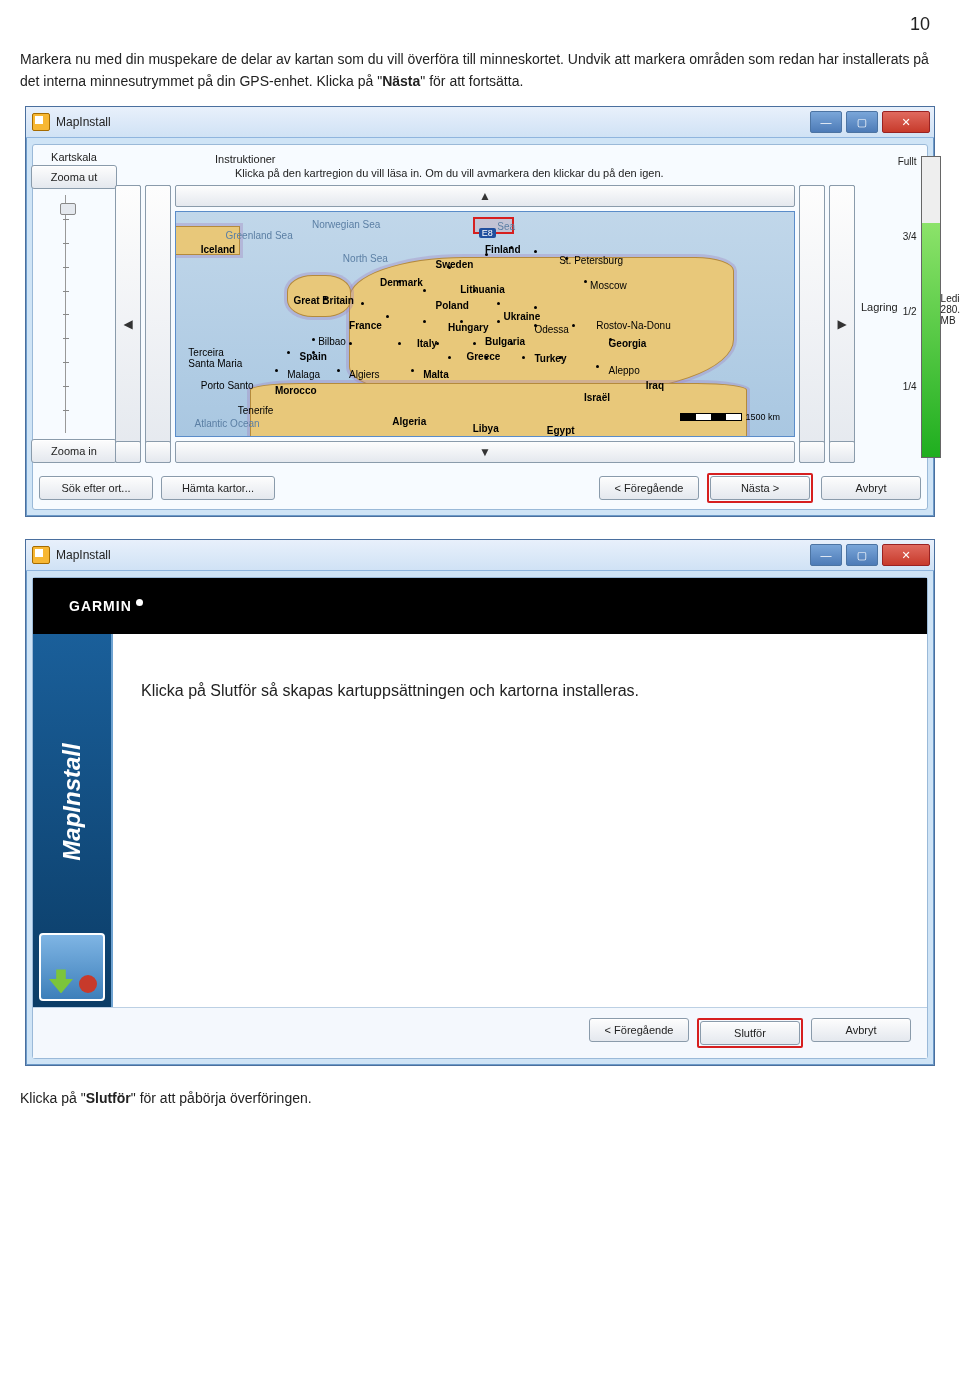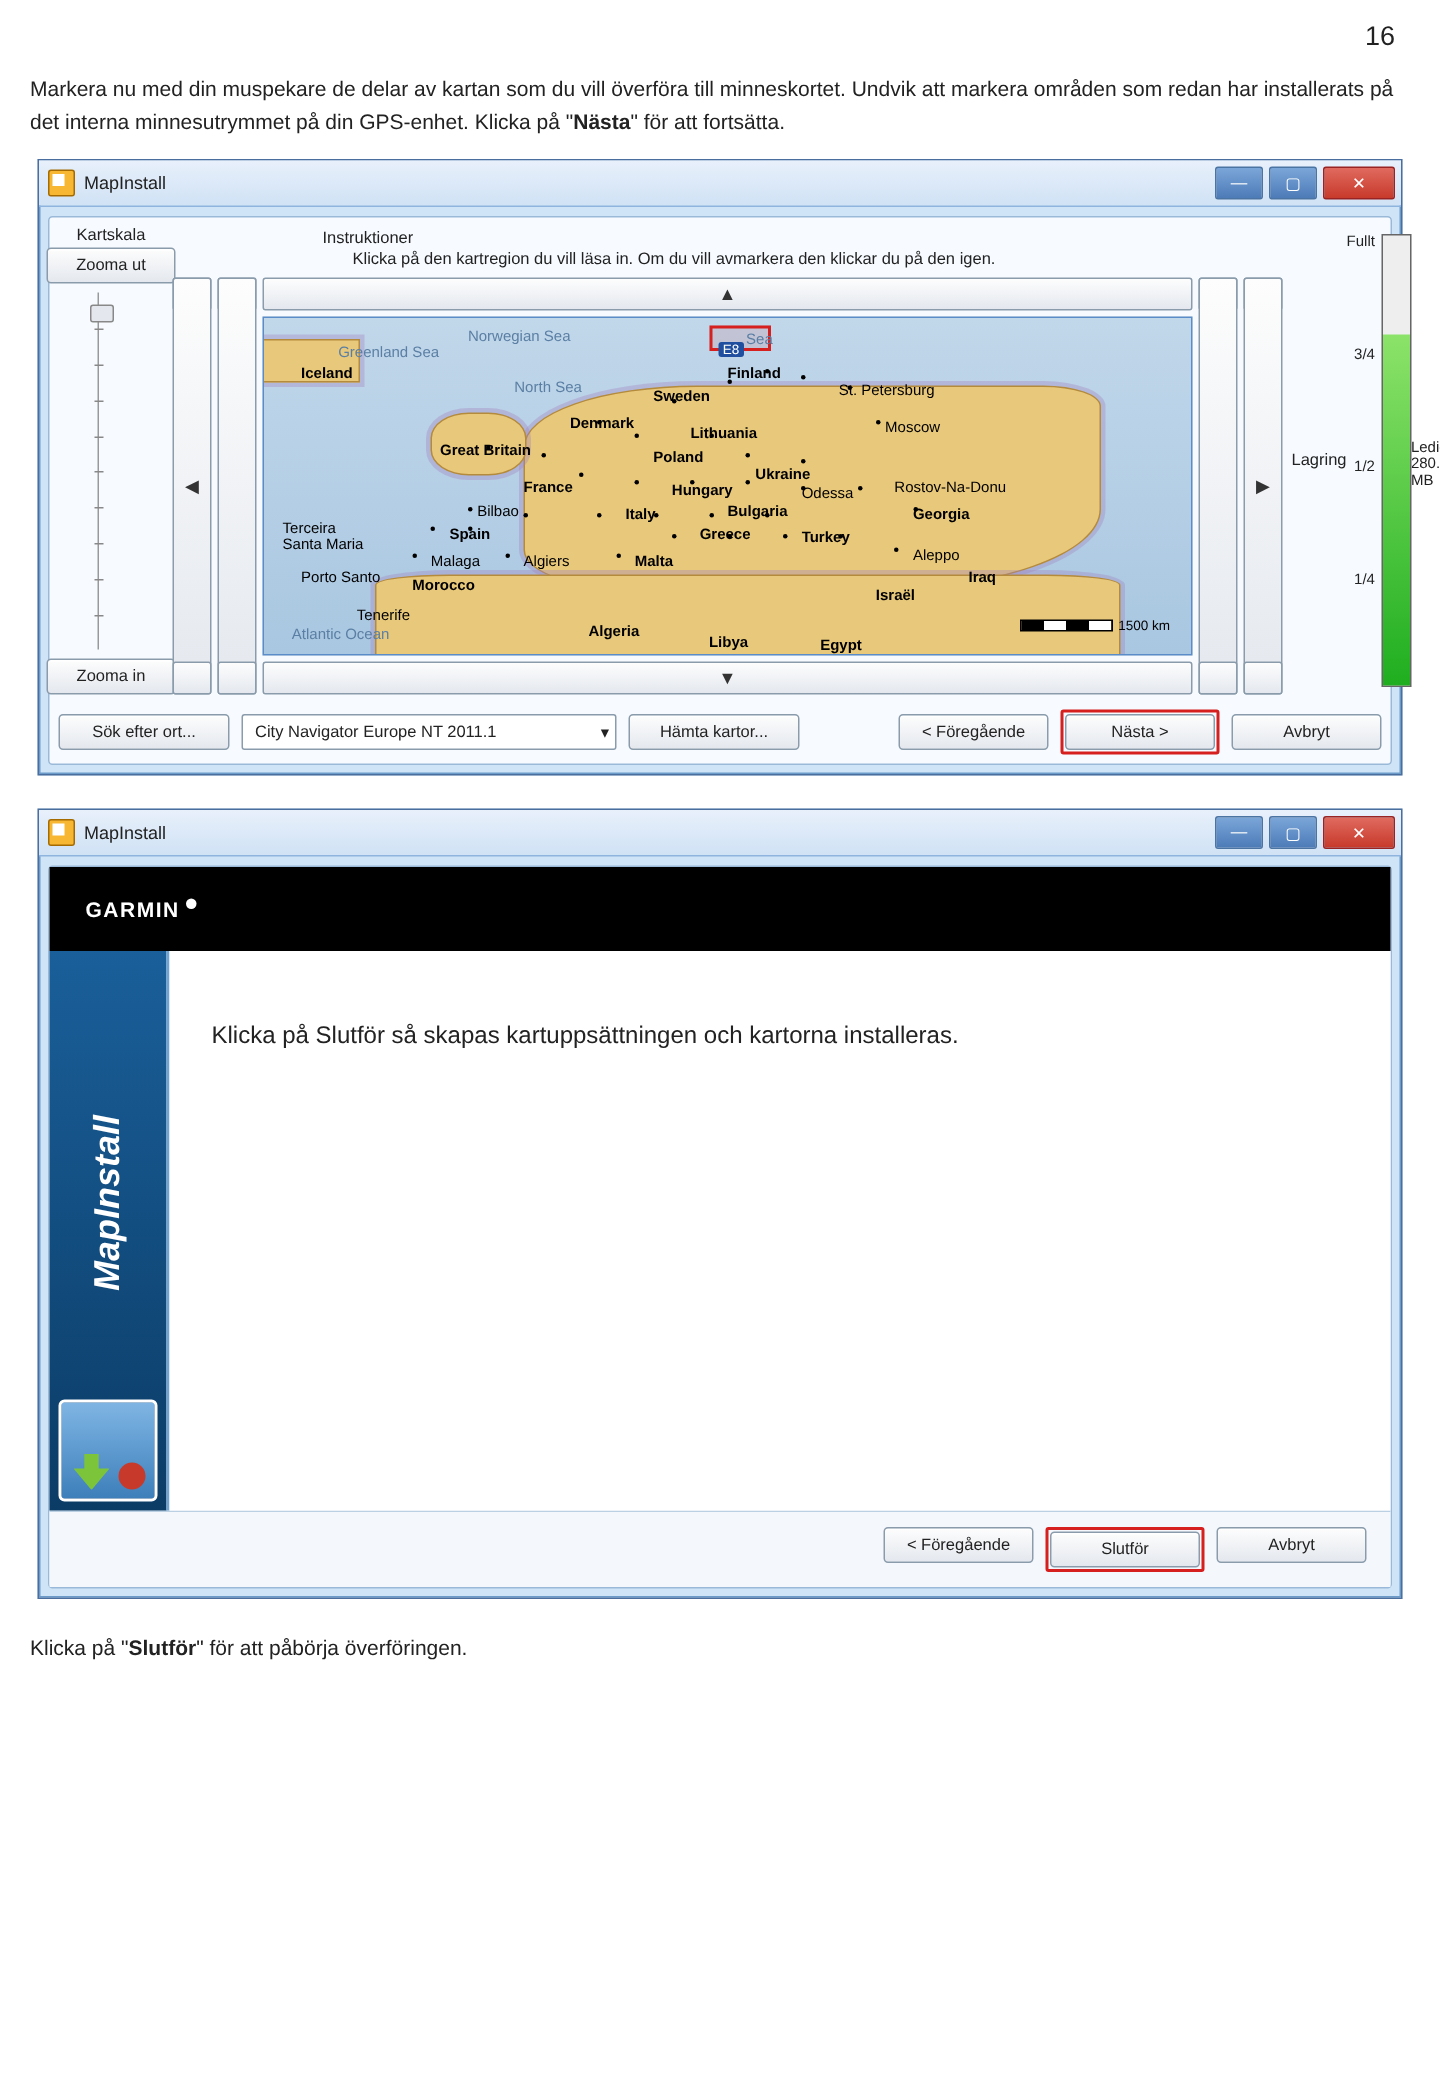--- a/index.html
+++ b/index.html
@@ -52,38 +52,38 @@
 .scalebar .bar{width:60px;height:6px;border:1px solid #000;background:repeating-linear-gradient(90deg,#000 0 15px,#fff 15px 30px)}
 .col-store{width:60px;display:flex;flex-direction:row;align-items:center}
 .gauge-wrap{display:flex;align-items:stretch;flex:1;gap:4px;margin:5px 0}
 .gauge{width:18px;border:1px solid #666;background:#eee;position:relative;height:300px}
 .gauge .fill{position:absolute;left:0;right:0;bottom:0;height:78%;background:linear-gradient(#8ce36a,#1fae1f)}
 .gauge-labels{display:flex;flex-direction:column;justify-content:space-between;font-size:10px;height:300px;text-align:right}
 .ledigt{font-size:10px;text-align:left;margin-top:4px}
 .redbox-btn{border:2px solid #d61f1f;padding:1px;border-radius:2px}
 
 .s2 .client{padding:0;display:flex;flex-direction:column;min-height:480px}
-.garmin-bar{background:#000;color:#fff;display:flex;align-items:center;height:56px;padding:0 24px;font-weight:bold;letter-spacing:1px}
+.garmin-bar{background:#000;color:#fff;display:flex;align-items:center;height:56px;padding:0 36px;font-weight:bold;letter-spacing:1px}
 .garmin-dot{width:7px;height:7px;background:#fff;border-radius:50%;margin-left:4px;margin-bottom:8px}
 .s2-main{flex:1;display:flex}
 .side-img{width:78px;background:linear-gradient(#1a5f9a,#0b3c66);border-right:2px solid #6fa3d1;display:flex;flex-direction:column;justify-content:flex-end;position:relative}
 .vtext{color:#fff;font-size:24px;font-weight:bold;font-style:italic;position:absolute;left:50%;top:45%;transform:translate(-50%,-50%) rotate(-90deg);white-space:nowrap;font-family:Tahoma,Arial}
 .side-icon{margin:6px;height:64px;background:linear-gradient(#7fb5e4,#3d7fba);border:2px solid #fff;border-radius:4px;position:relative}
 .side-icon:before{content:"";position:absolute;left:8px;bottom:6px;width:24px;height:24px;background:#7cc53a;clip-path:polygon(50% 100%,0 40%,30% 40%,30% 0,70% 0,70% 40%,100% 40%)}
 .side-icon:after{content:"";position:absolute;right:6px;bottom:6px;width:18px;height:18px;background:#c73a2b;border-radius:50%}
 .side-icon .x{position:absolute;right:10px;bottom:9px;color:#fff;font-size:13px;font-weight:bold}
 .s2-right{flex:1;background:#fff;position:relative}
 .s2-msg{font-size:16px;position:absolute;left:28px;top:48px}
 .s2-footer{display:flex;justify-content:flex-end;gap:8px;padding:10px 16px;background:#f4f8fd;border-top:1px solid #bcd0e4}
 </style>
 </head>
 <body>
 
 <div class="page">
-  <div class="page-num">16</div>
+  <div class="page-num">10</div>
 
   <p class="instr">
     <span>Markera nu med din muspekare de delar av kartan som du vill överföra till minneskortet. Undvik att markera områden som redan har installerats på det interna minnesutrymmet på din GPS-enhet. Klicka på "</span><span class="bold">Nästa</span><span>" för att fortsätta.</span>
   </p>
 
   <div class="appwin" style="width:908px">
     <div class="titlebar">
       <div class="titlebar-left">
         <span class="app-icon"></span>
         <span class="title-text">MapInstall</span>
@@ -256,24 +256,20 @@
           </div>
           <div class="ledigt">
             <span>Ledigt:</span><br>
             <span>280.3 MB</span>
           </div>
         </div>
       </div>
 
       <div class="row-bottom">
         <div class="btn w">Sök efter ort...</div>
-        <div class="select">
-          <span>City Navigator Europe NT 2011.1</span>
-          <span>▾</span>
-        </div>
         <div class="btn w">Hämta kartor...</div>
         <div class="spacer"></div>
         <div class="btn w2">&lt; Föregående</div>
         <span class="redbox-btn">
           <span class="btn w2">Nästa &gt;</span>
         </span>
         <div class="btn w2">Avbryt</div>
       </div>
     </div>
   </div>

